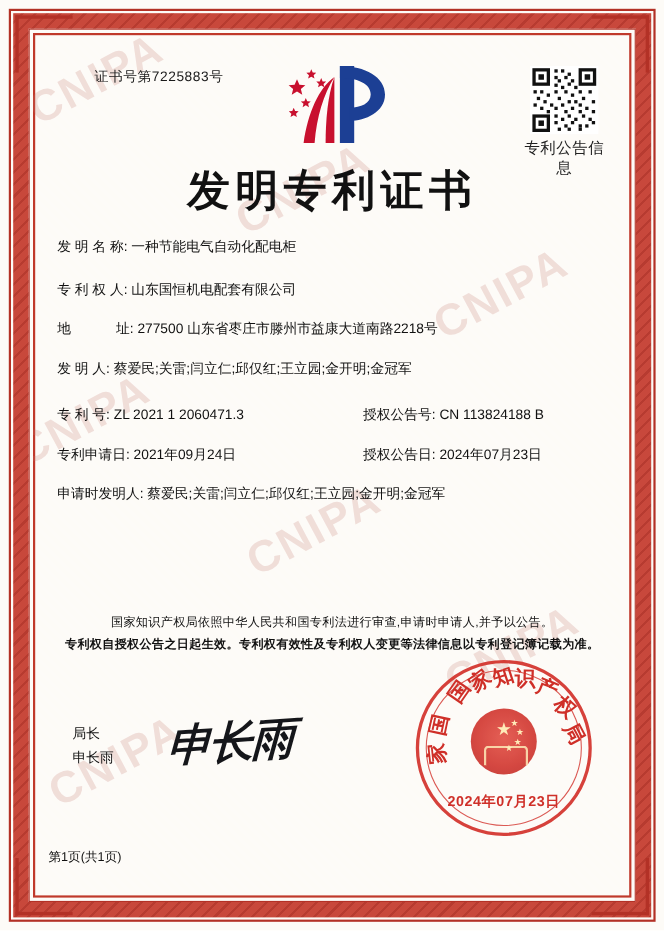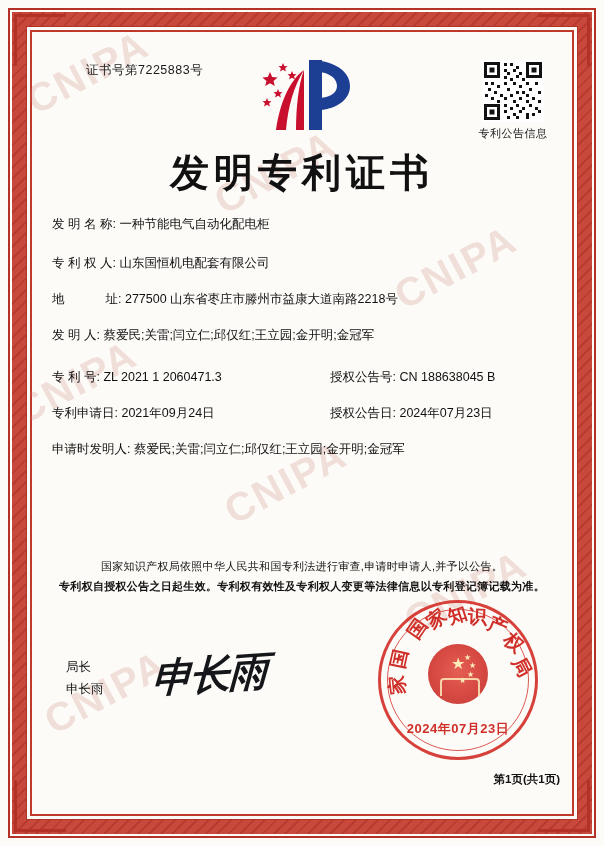--- a/index.html
+++ b/index.html
@@ -143,21 +143,21 @@
     width: 78px;
     text-align: center;
   }
   .qr {
     width: 62px; height: 62px;
     margin: 0 auto;
     background-color: #fff;
   }
   .qr-label {
     margin-top: 4px;
-    font-size: 11px;
+    font-size: 14px;
     color: #222;
     letter-spacing: 0.5px;
   }
 
   .doc-title {
     position: absolute;
     left: 0; top: 102px;
     width: 516px;
     text-align: center;
     font-size: 39px;
@@ -303,24 +303,23 @@
     font-size: 13px;
     font-weight: bold;
     letter-spacing: 0.5px;
   }
 
   .page-footer {
     position: absolute;
     left: 0;
     top: 728px;
     width: 516px;
-    text-align: right;
+    text-align: left;
     font-size: 11.5px;
     color: #111;
-    font-weight: bold;
   }
 </style>
 </head>
 <body>
 
 <div class="page">
 
   <div class="border-outer"></div>
   <div class="border-band"></div>
   <div class="border-band-inner-shade"></div>
@@ -462,21 +461,21 @@
       <div class="row">
         <span class="lbl">发 明 人:</span>
         <span class="val">蔡爱民;关雷;闫立仁;邱仅红;王立园;金开明;金冠军</span>
       </div>
 
       <div class="row" style="margin-top:25px;">
         <span class="lbl">专 利 号:</span>
         <span class="val">ZL 2021 1 2060471.3</span>
         <span class="col2">
           <span class="lbl">授权公告号:</span>
-          <span class="val">CN 188638045 B</span>
+          <span class="val">CN 113824188 B</span>
         </span>
       </div>
 
       <div class="row">
         <span class="lbl">专利申请日:</span>
         <span class="val">2021年09月24日</span>
         <span class="col2">
           <span class="lbl">授权公告日:</span>
           <span class="val">2024年07月23日</span>
         </span>

